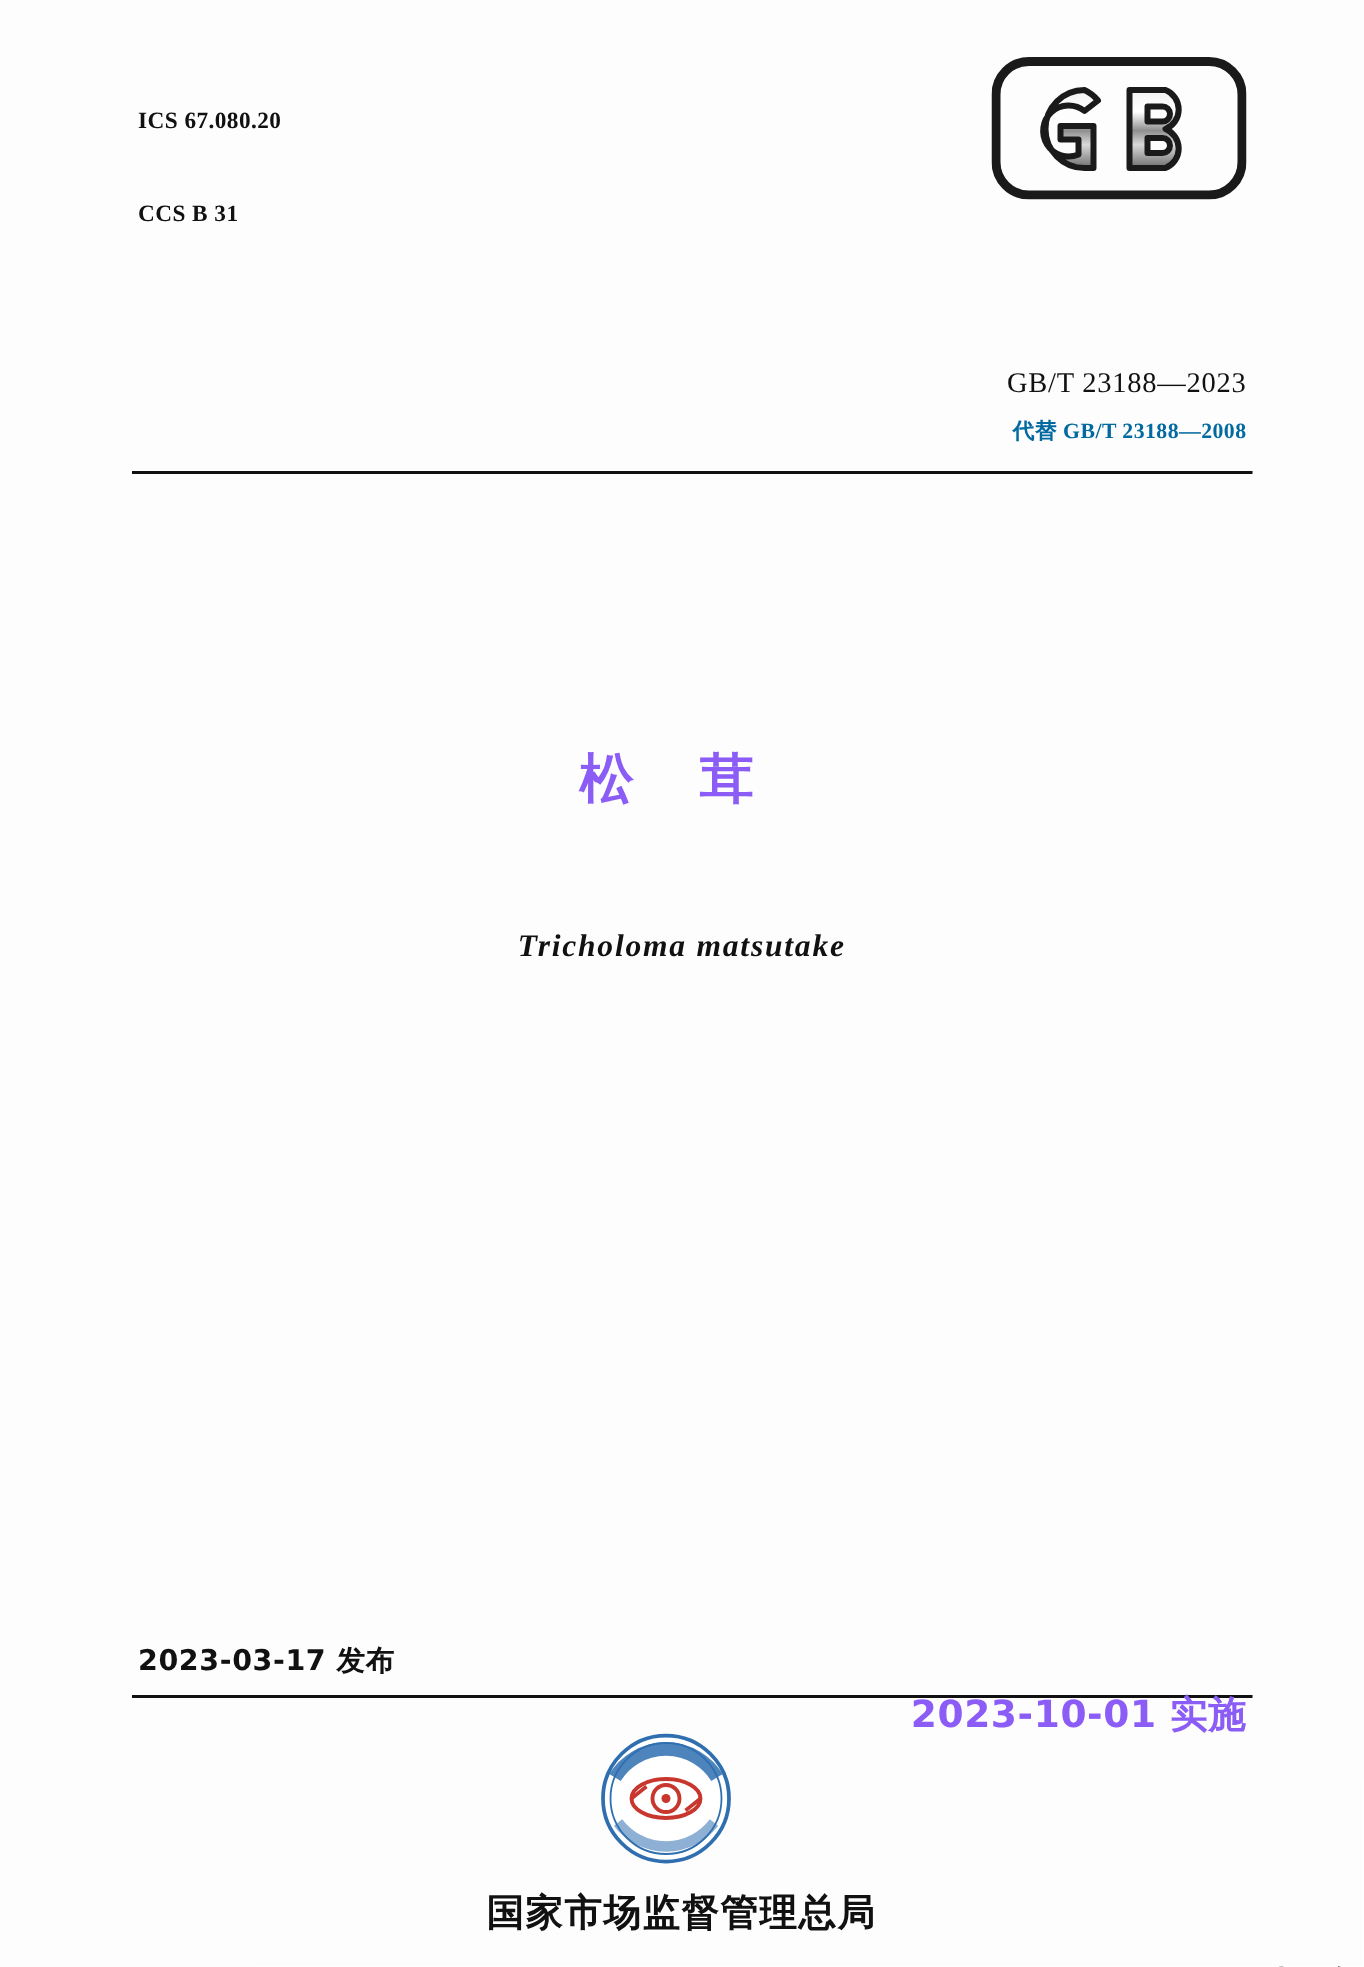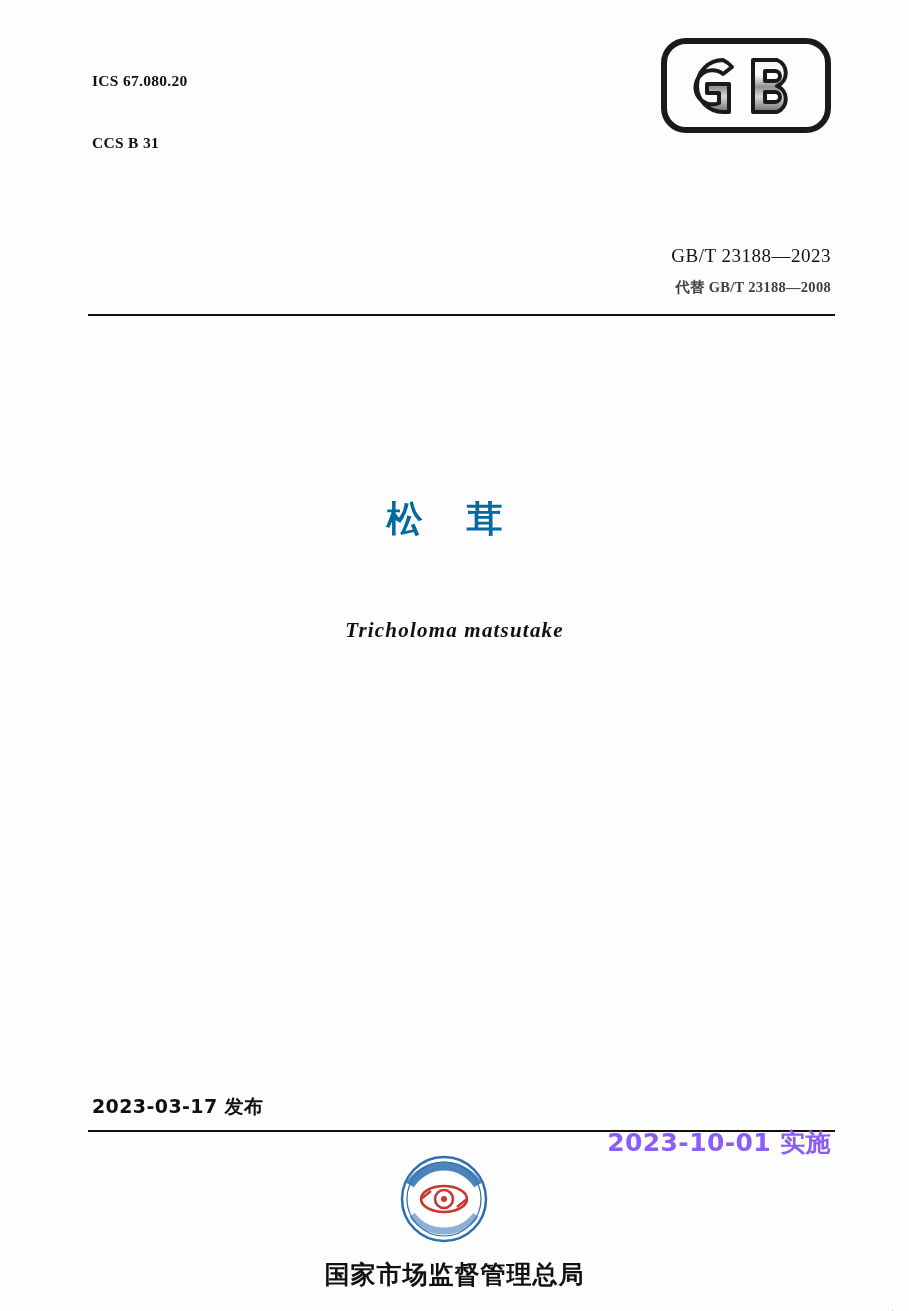--- a/index.html
+++ b/index.html
@@ -77,21 +77,21 @@
   }
   .std-replace {
     position: absolute;
     right: 78px;
     top: 278px;
     text-align: right;
     font-family: "Liberation Serif", serif;
     font-weight: bold;
     font-size: 14.5px;
     letter-spacing: 0.3px;
-    color: #404040;
+    color: #0369a1;
   }
 
   
   .rule-top {
     position: absolute;
     left: 88px;
     right: 74px;
     top: 314px;
     border-top: 2.2px solid #111;
   }
@@ -108,21 +108,21 @@
     position: absolute;
     left: 0;
     right: 0;
     top: 495px;
     text-align: center;
     font-family: "DejaVu Serif", serif;
     font-weight: bold;
     font-size: 36px;
     letter-spacing: 44px;
     padding-left: 24px;
-    color: #0369a1;
+    color: #8b5cf6;
   }
   .subject-latin {
     position: absolute;
     left: 0;
     right: 0;
     top: 578px;
     text-align: center;
     font-family: "Liberation Serif", serif;
     font-style: italic;
     font-weight: bold;

